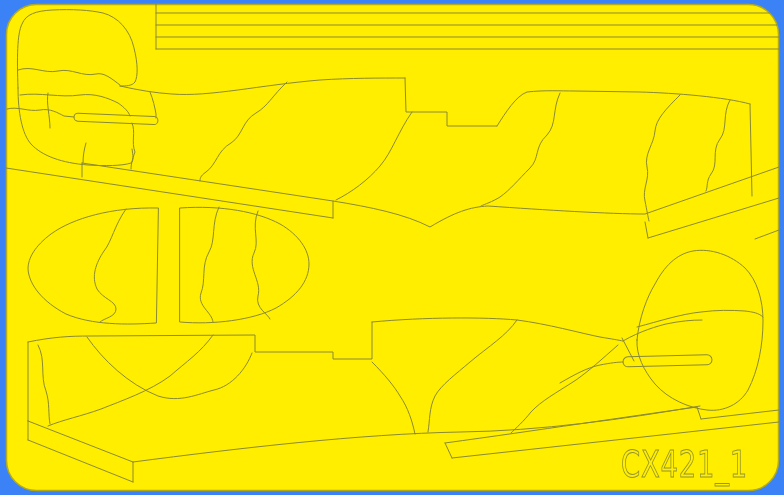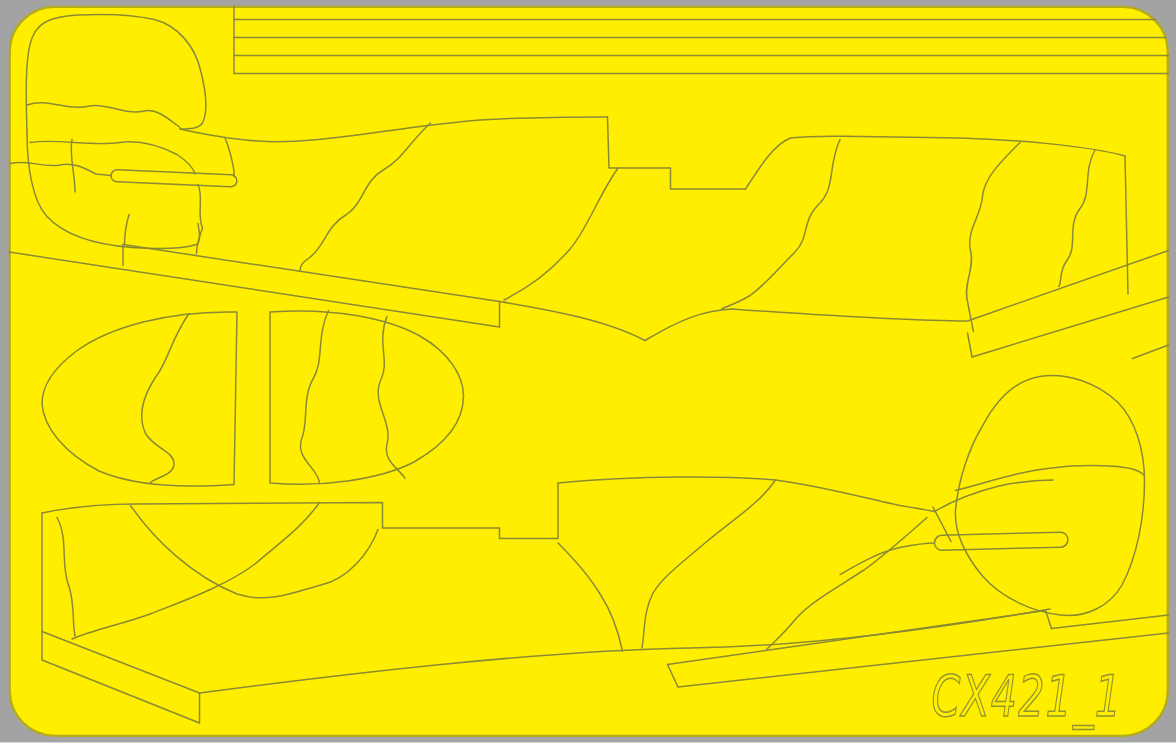--- a/index.html
+++ b/index.html
@@ -1,23 +1,22 @@
 <!DOCTYPE html>
 <html><head>
 <meta charset="utf-8">
 <style>
   html, body { margin: 0; padding: 0; background: #ffffff; }
   .stage {
     position: relative;
     width: 784px;
     height: 495px;
-    background: #a3a3a3;
+    background: #3b82f6;
     overflow: hidden;
     font-family: "DejaVu Sans", sans-serif;
-    font-style: italic;
   }
   .stage svg { position: absolute; inset: 0; display: block; }
   .cuts path, .cuts rect { fill: none; stroke-width: 1; stroke-linecap: round; stroke-linejoin: round; }
   text.code {
     font-family: "DejaVu Sans", sans-serif;
     font-size: 38px;
     fill: none;
     stroke-width: 1;
     letter-spacing: 1px;
   }

